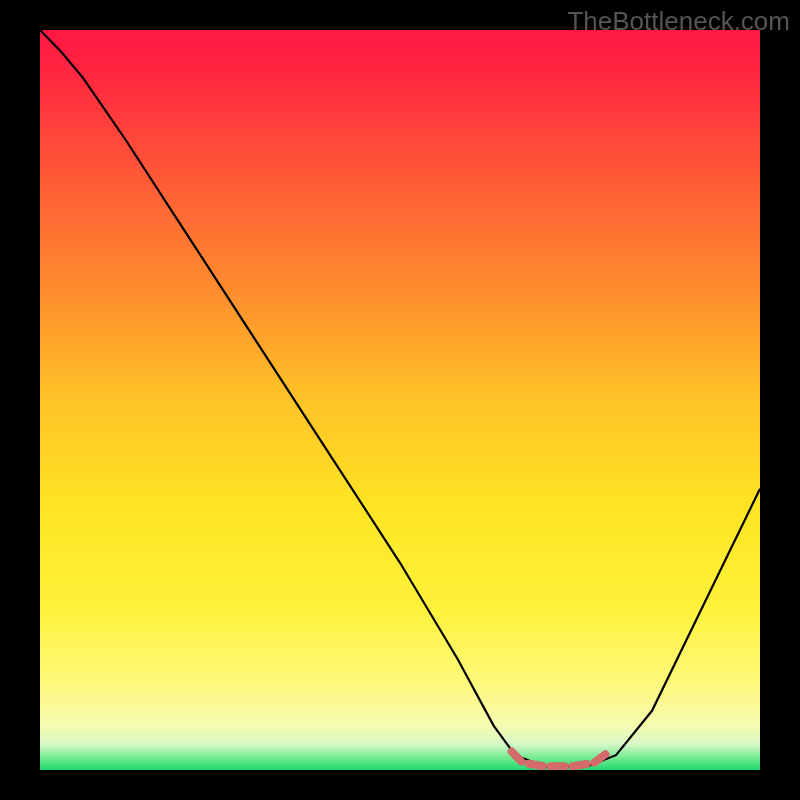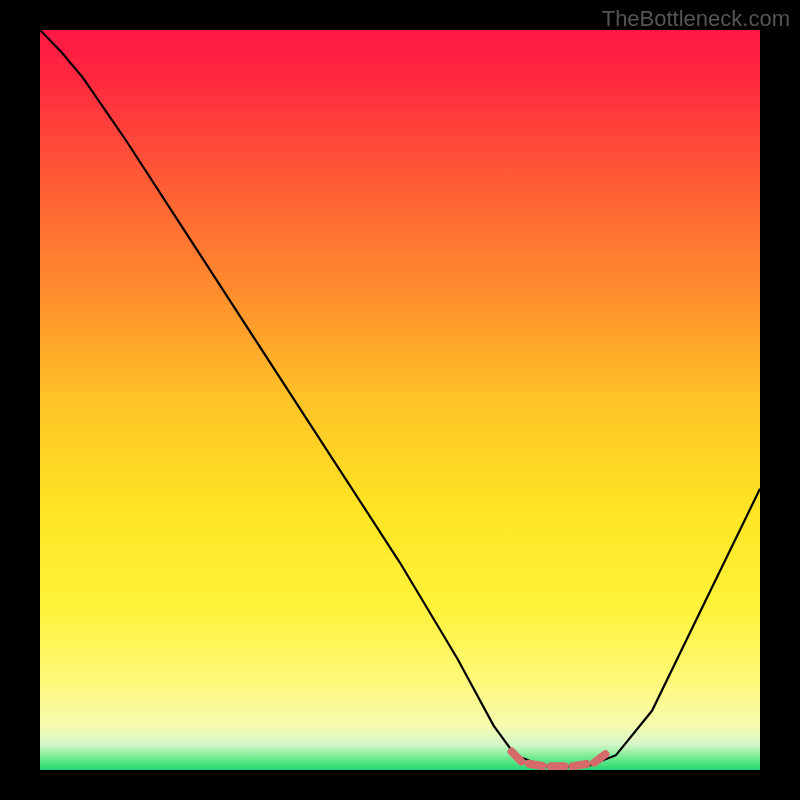--- a/index.html
+++ b/index.html
@@ -9,21 +9,21 @@
     width: 800px;
     height: 800px;
     position: relative;
     font-family: Arial, sans-serif;
   }
   .watermark {
     position: absolute;
     top: 6px;
     right: 10px;
     color: #555;
-    font-size: 22px;
+    font-size: 26px;
     font-weight: 500;
     z-index: 10;
   }
   .chart {
     position: absolute;
     left: 40px;
     top: 30px;
     width: 720px;
     height: 740px;
   }

